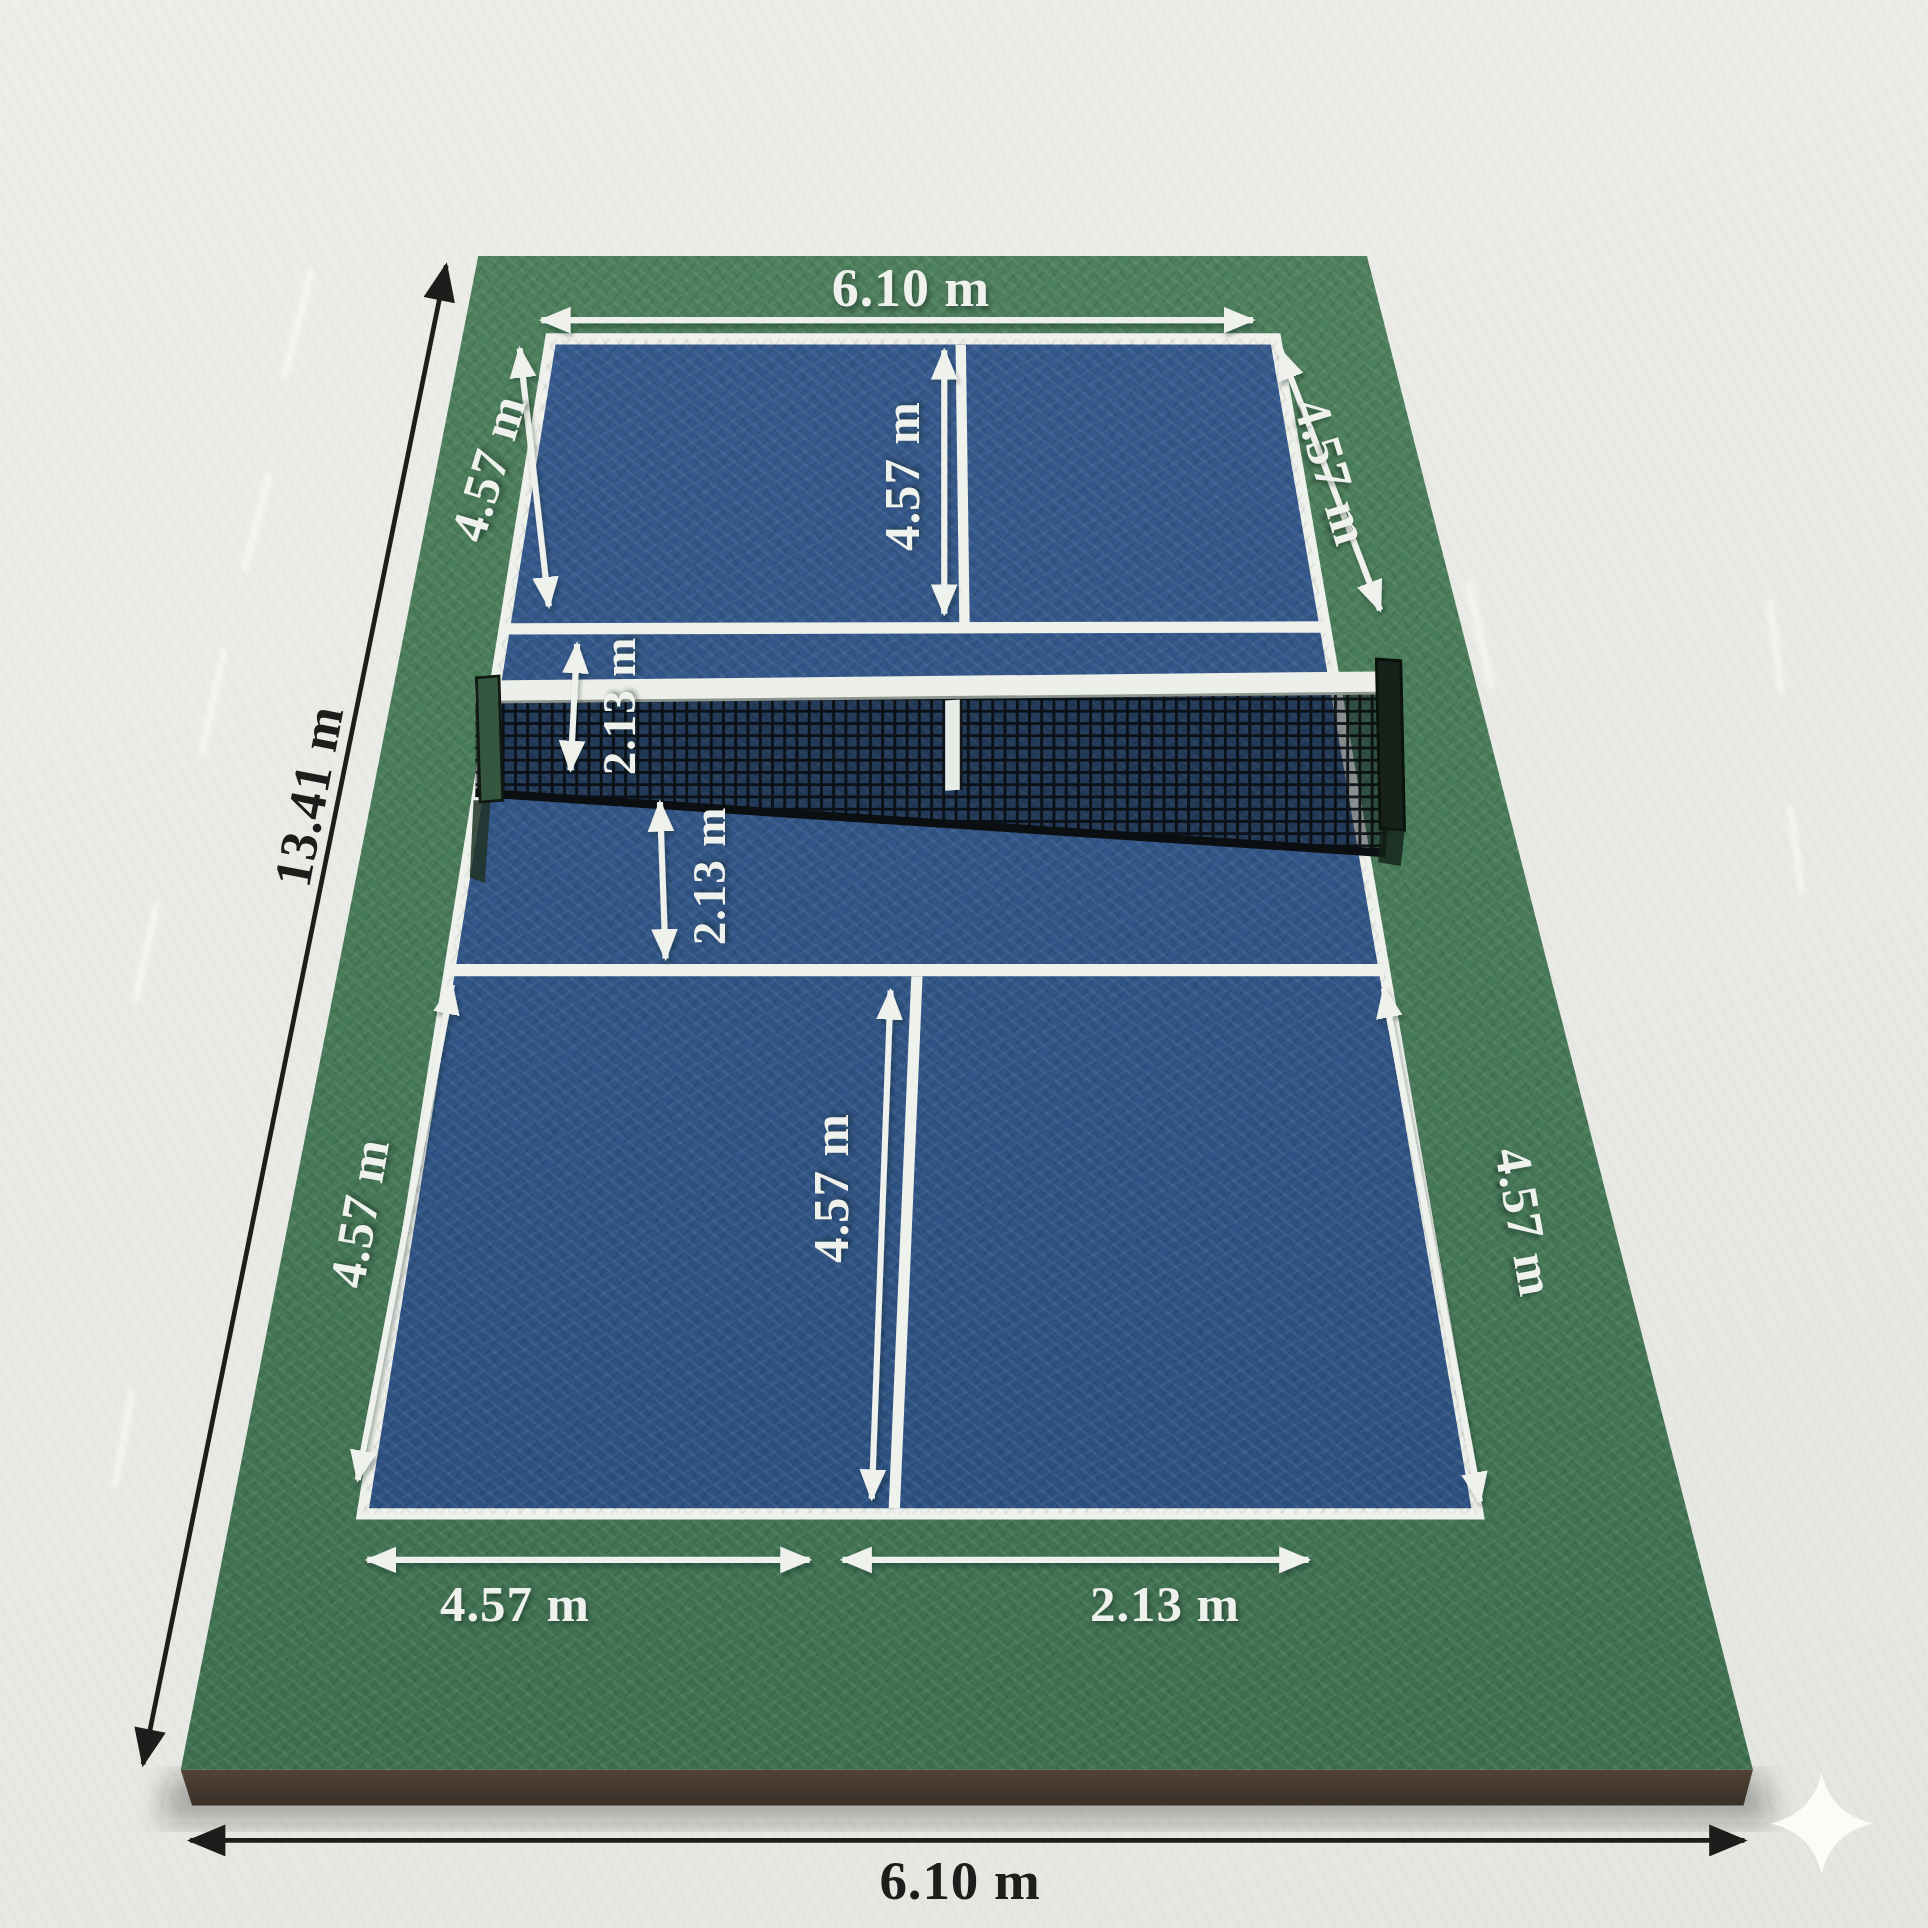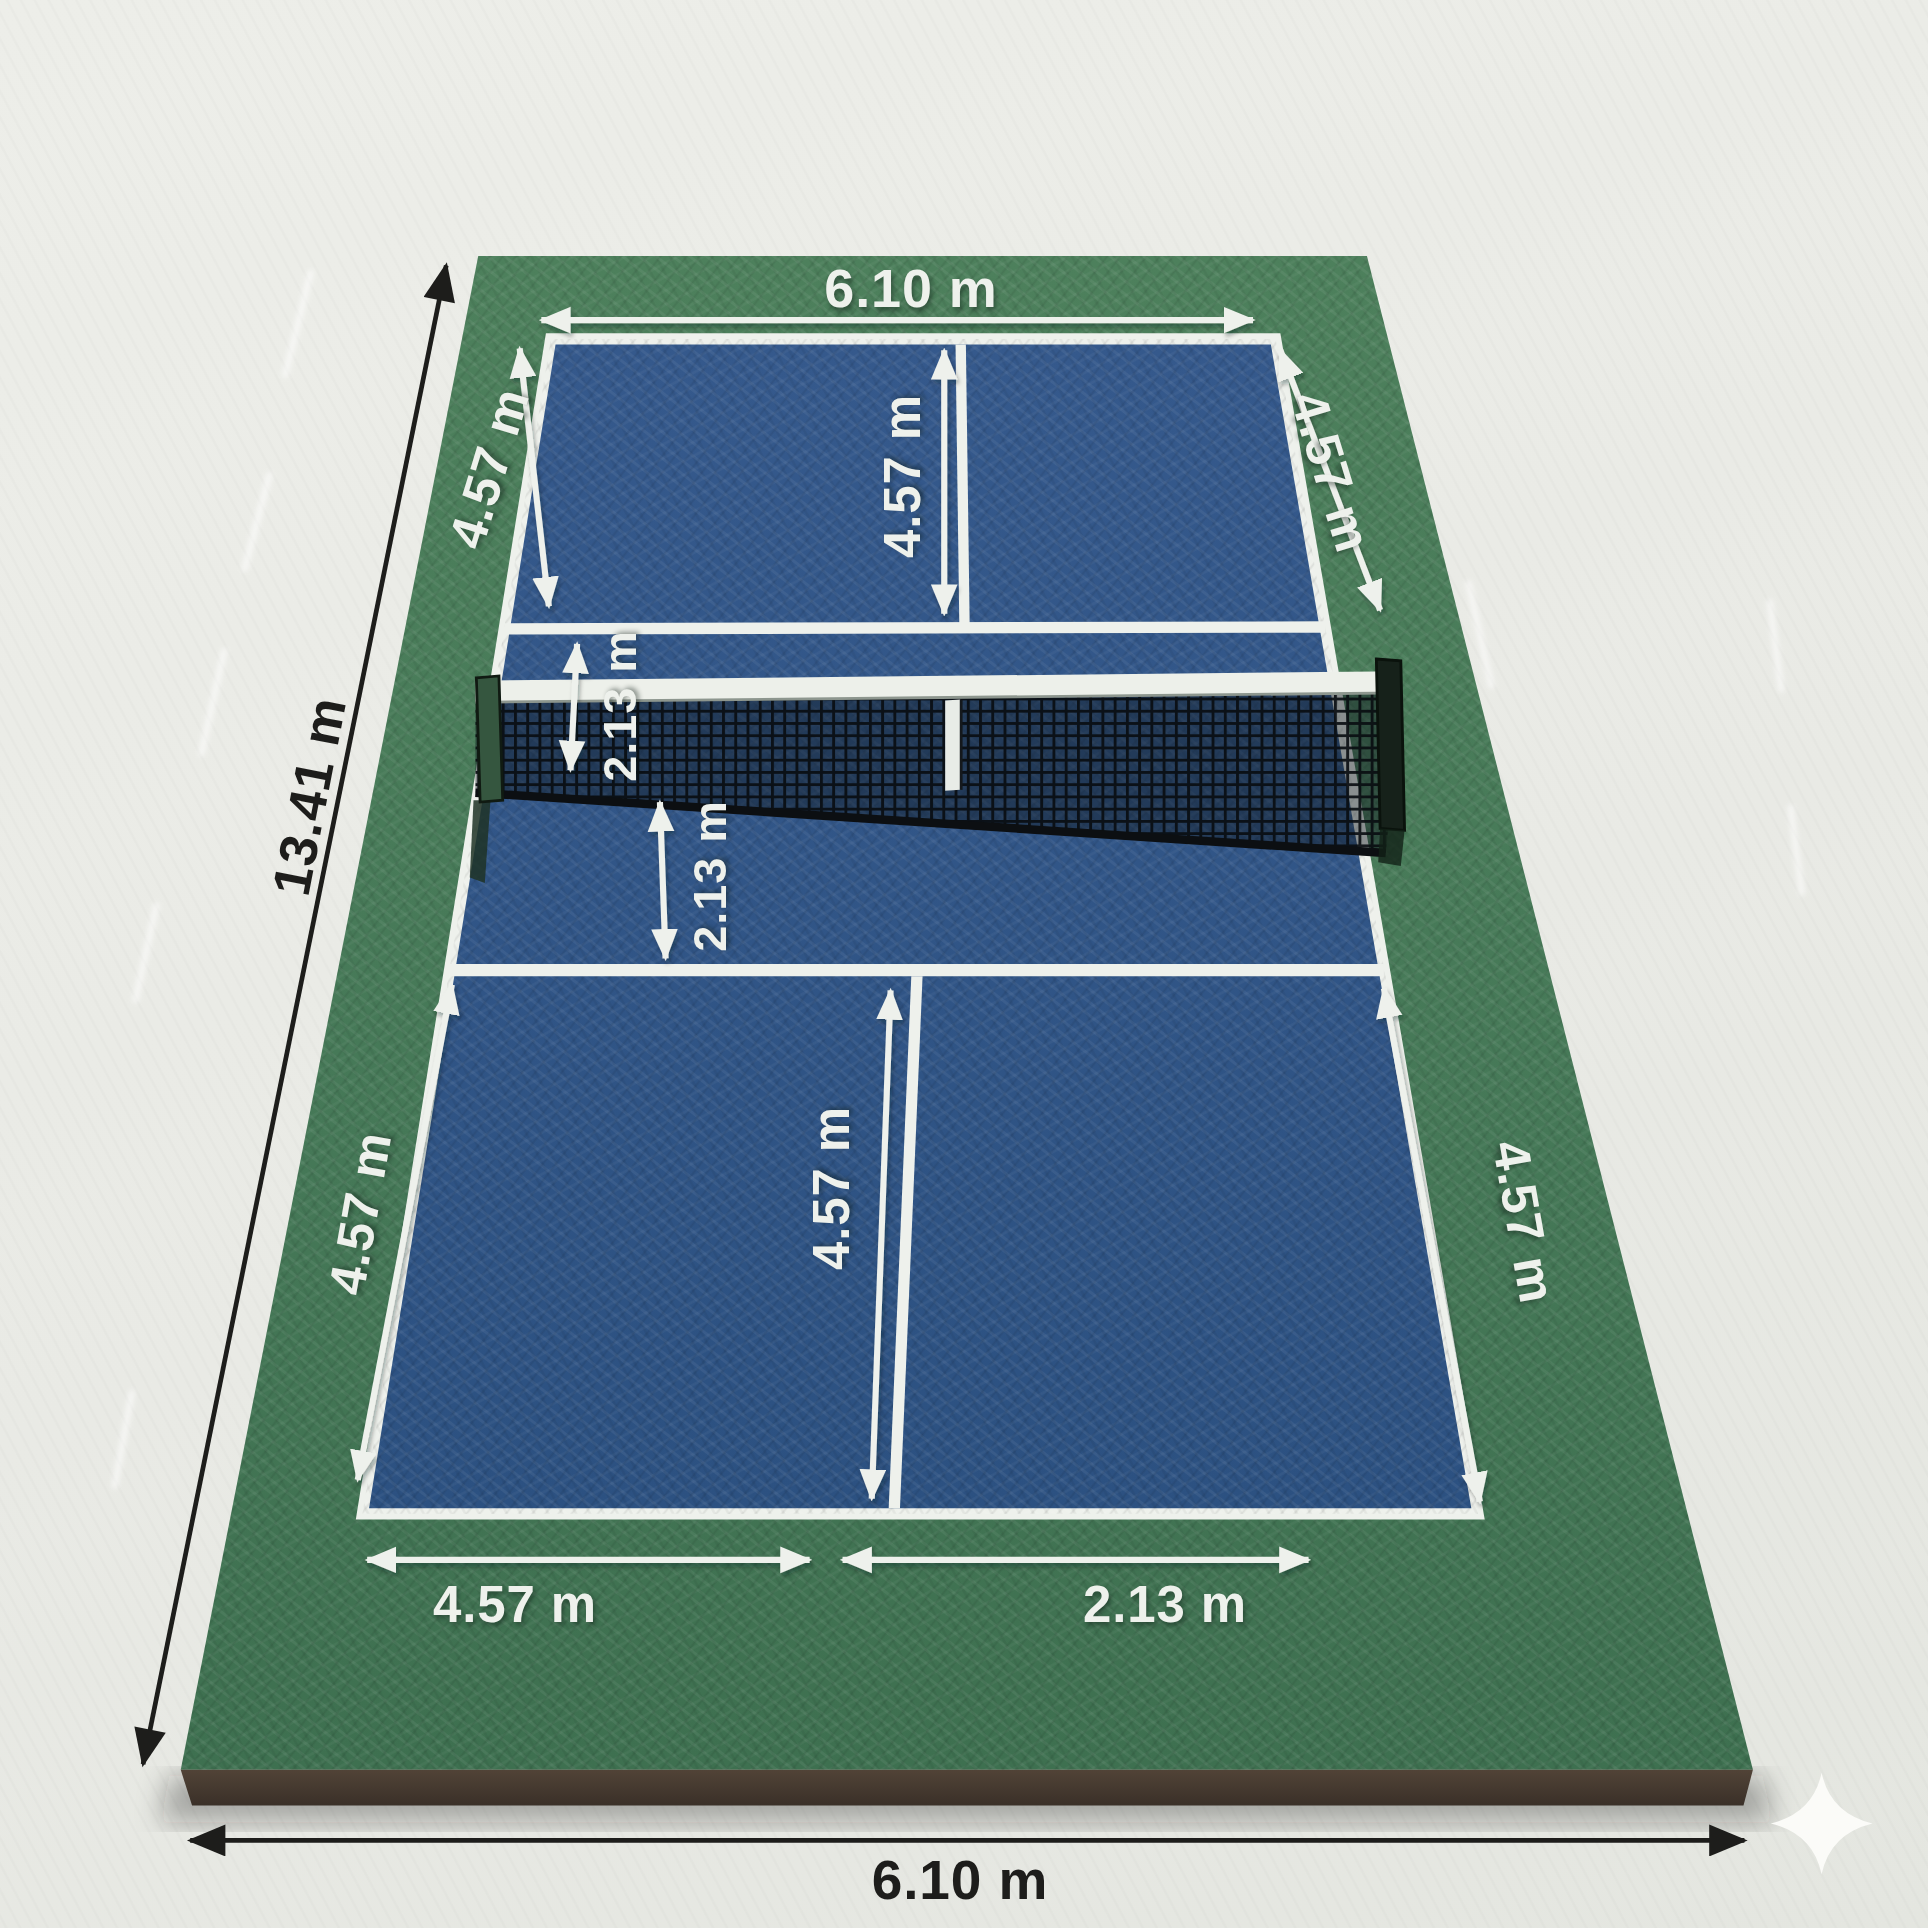--- a/index.html
+++ b/index.html
@@ -7,21 +7,21 @@
     --turf-green:#47795a;
     --court-blue:#2f5587;
     --line-white:#eef1ec;
     --base-brown:#4a3d31;
     --ink-black:#1d1d1b;
   }
   html,body{margin:0;padding:0;background:var(--background);}
   .stage{
     position:relative;width:1928px;height:1928px;overflow:hidden;
     background:linear-gradient(160deg,#edeee9 0%,#e9eae5 55%,#e4e6e0 100%);
-    font-family:Liberation Sans, sans-serif;
+    font-family:Liberation Serif, serif;
   }
   .stage svg{position:absolute;left:0;top:0;}
   .lbl{
     position:absolute;
     white-space:nowrap;
     font-weight:600;
     line-height:1;
     transform:translate(-50%,-50%) rotate(var(--rot,0deg));
     letter-spacing:0.9px;
   }

